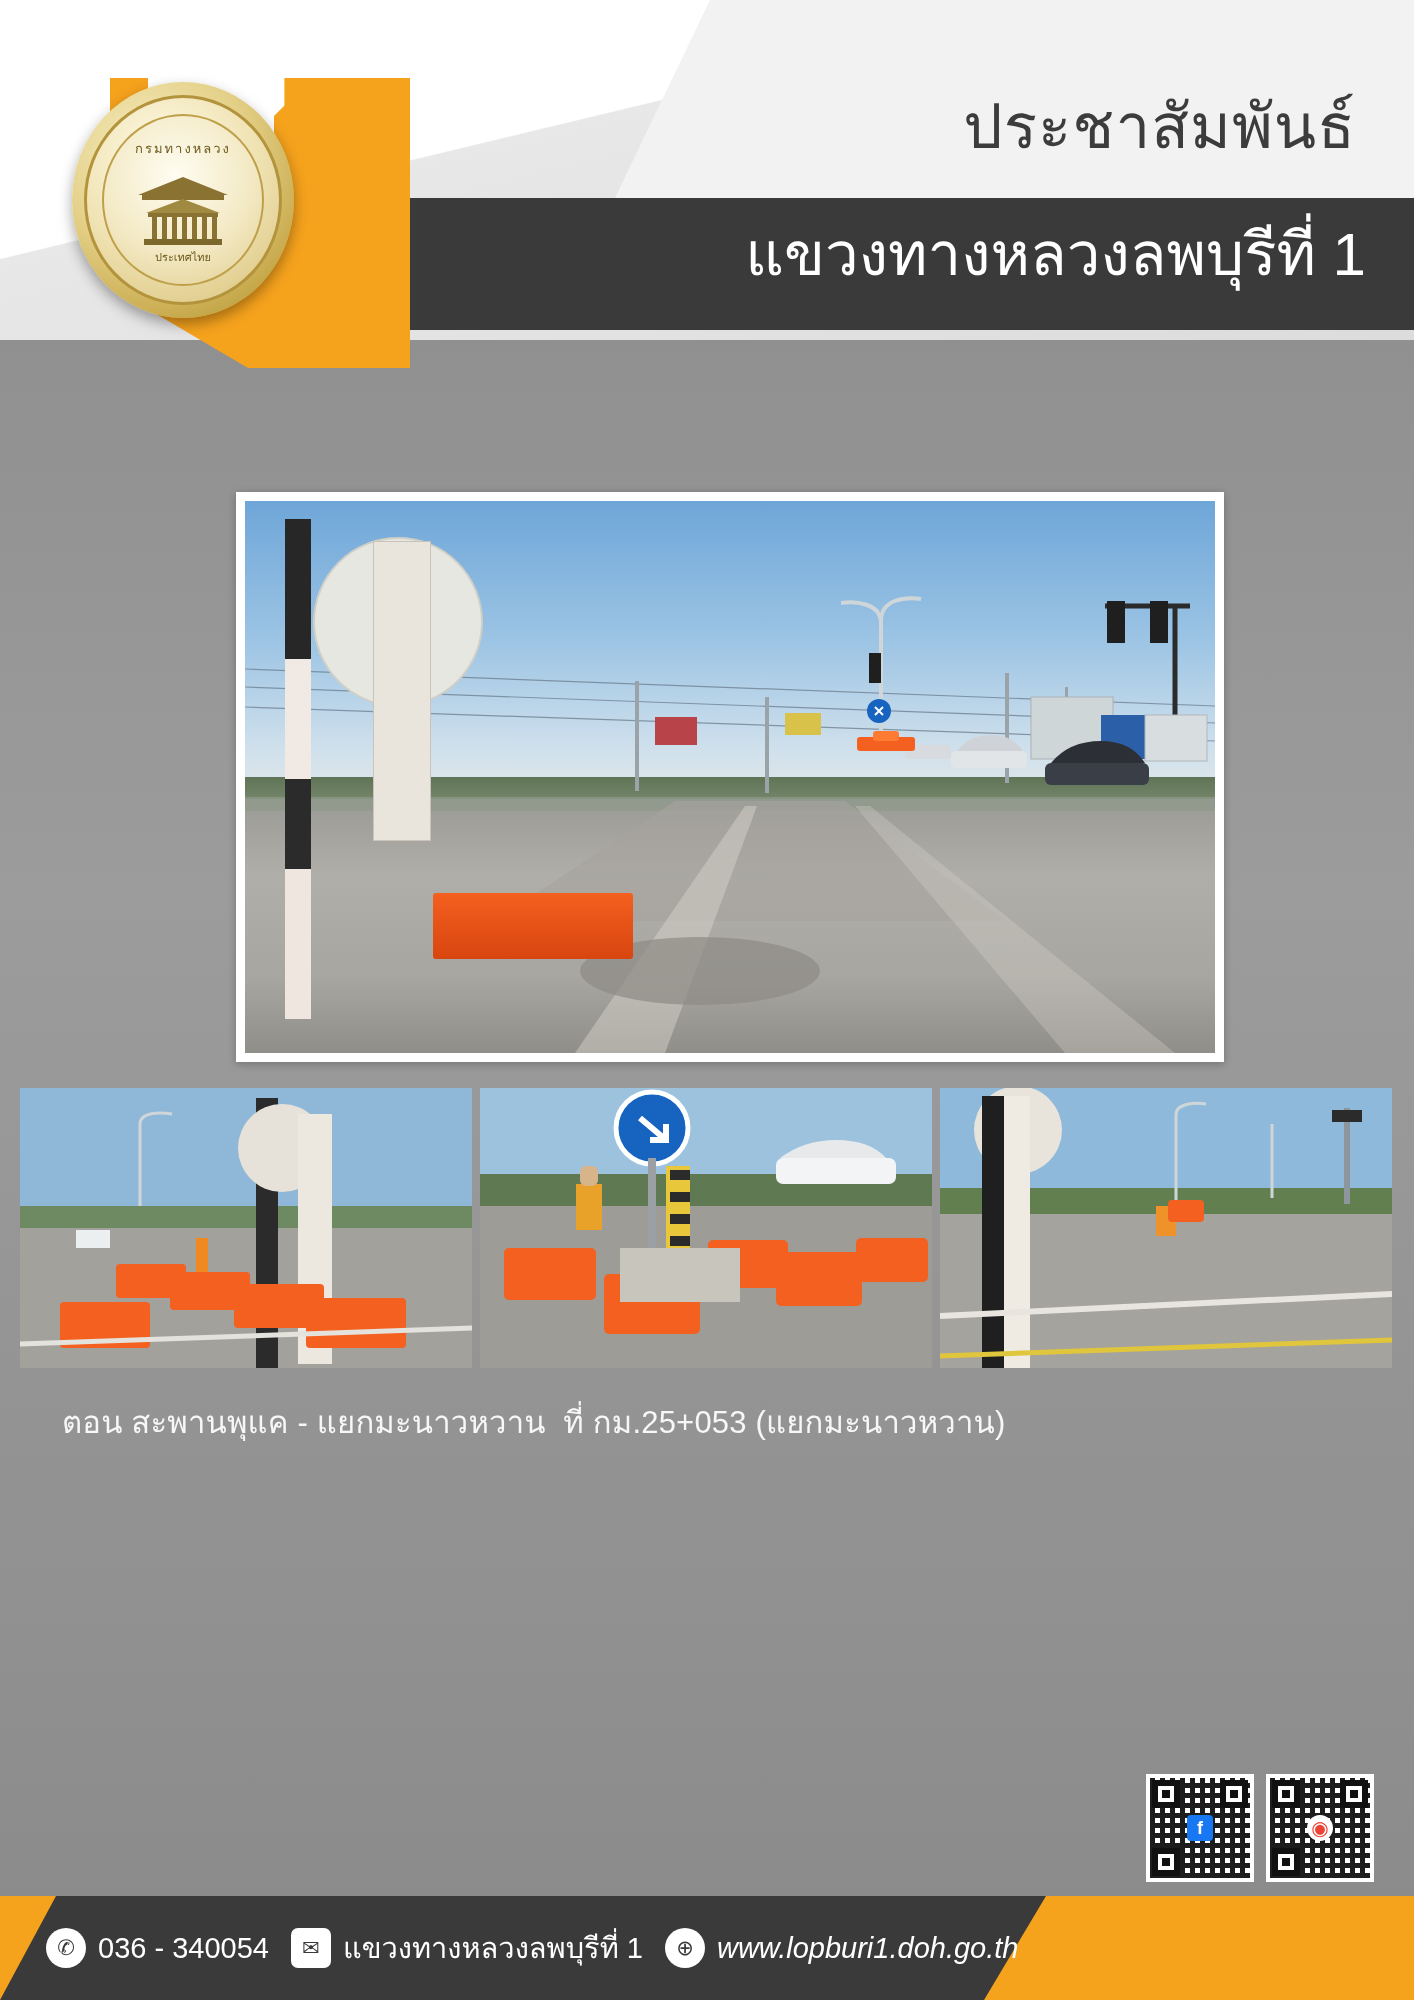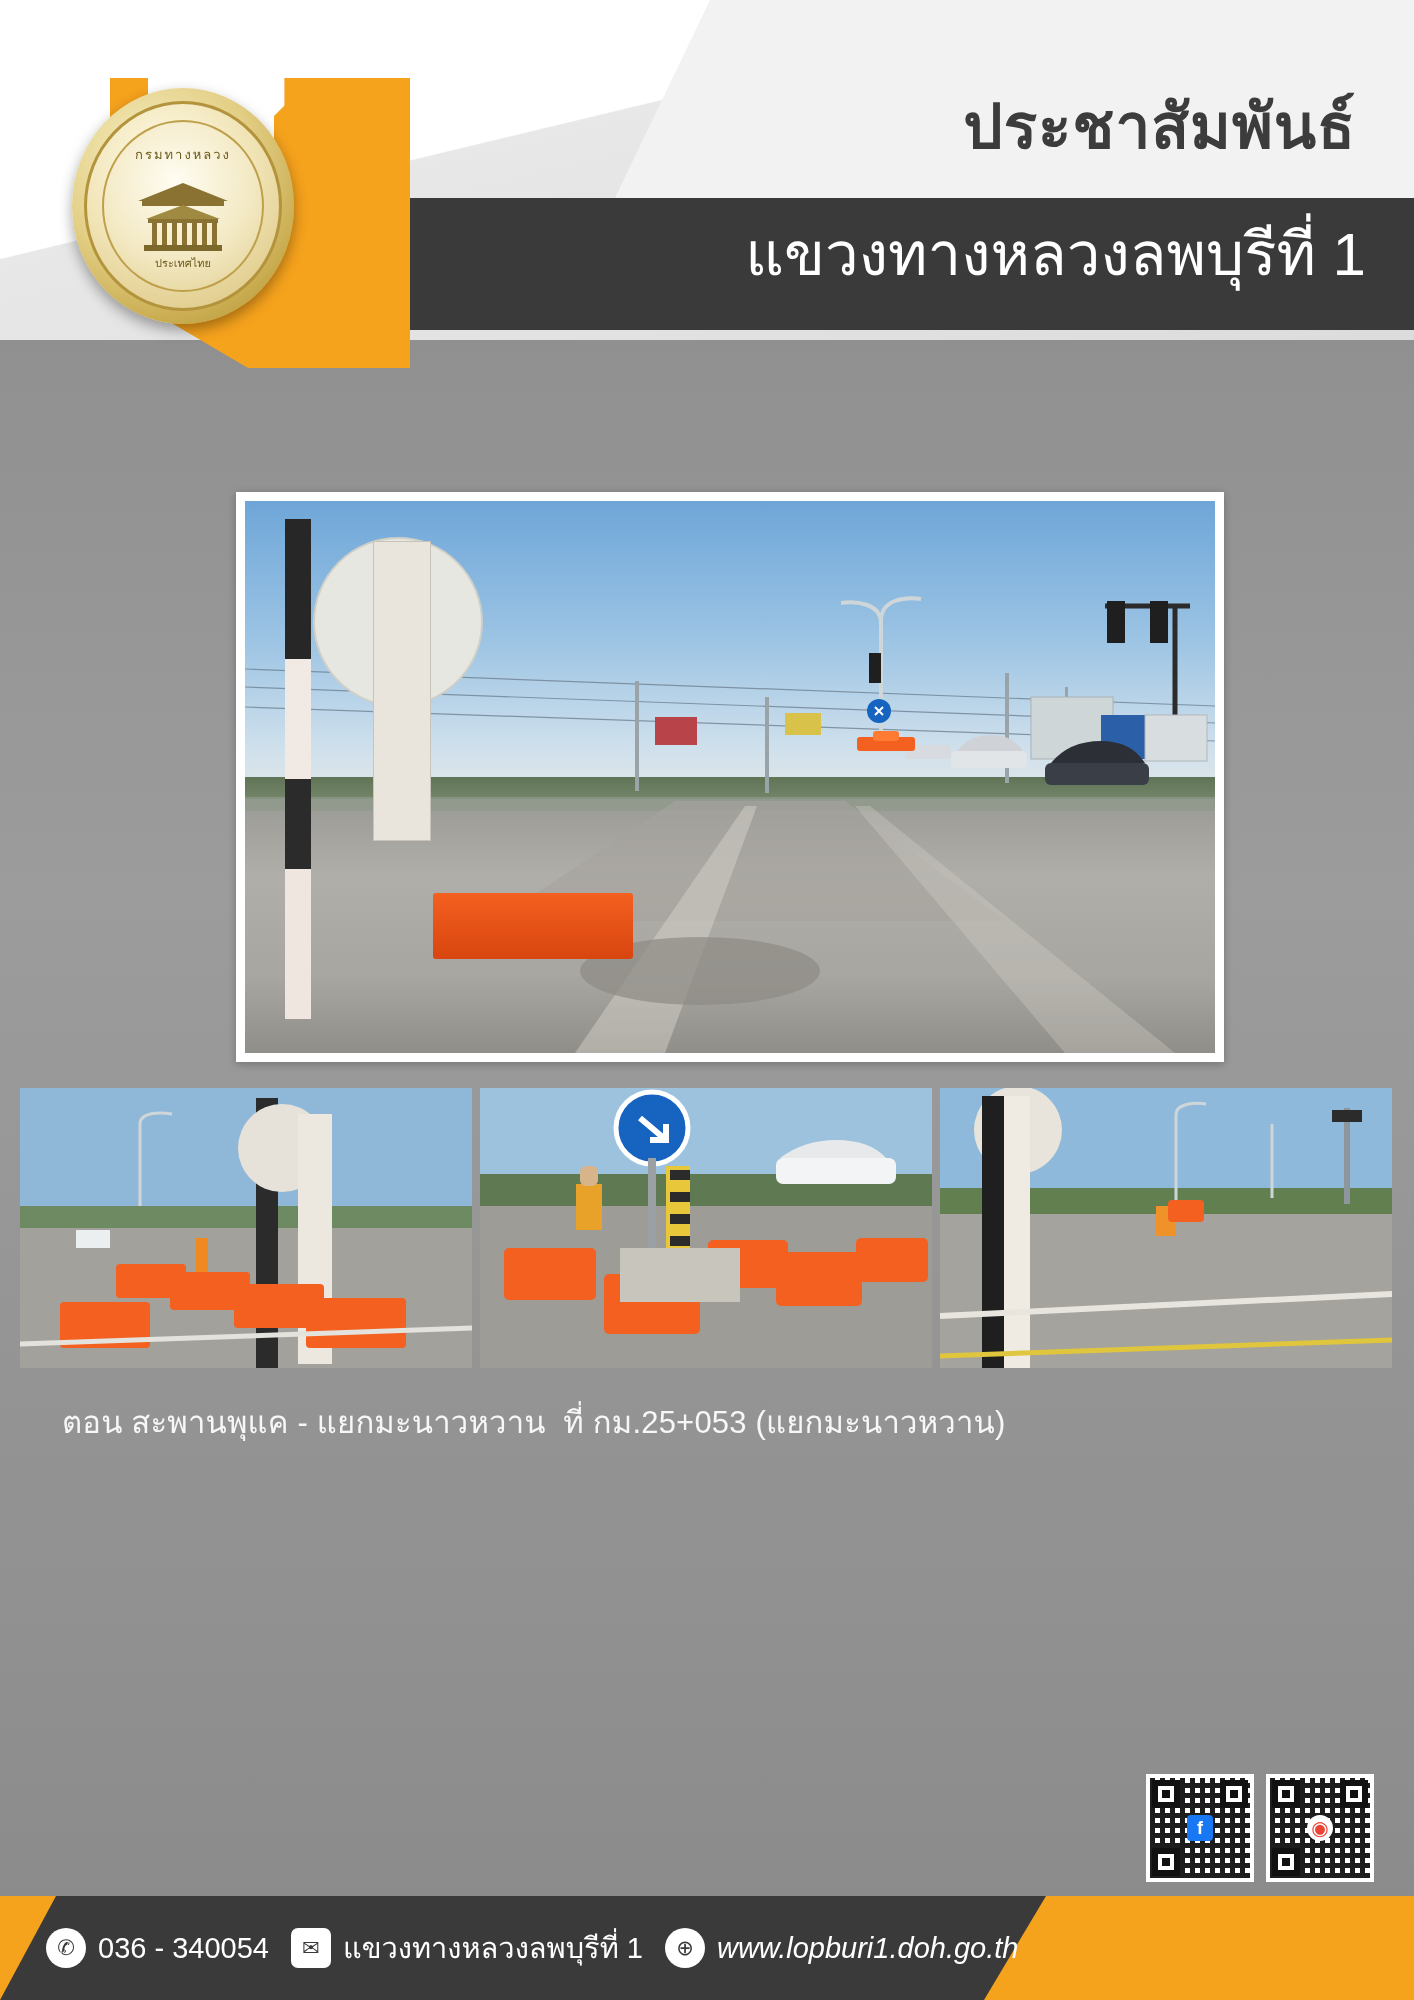--- a/index.html
+++ b/index.html
@@ -30,21 +30,21 @@
     width: 900px; height: 250px;
     background: #f2f2f2;
     clip-path: polygon(120px 0, 900px 0, 900px 250px, 0px 250px);
   }
   .pr-title {
     position: absolute;
     right: 58px; top: 96px;
     font-size: 62px;
     color: #3c3c3c;
     letter-spacing: 1px;
-    font-weight: bold;
+    font-weight: normal;
     line-height: 1;
   }
   
   .name-bar {
     position: absolute;
     left: 280px; top: 198px;
     width: 1134px; height: 132px;
     background: #3a3a3a;
   }
   .name-bar-text {
@@ -72,21 +72,21 @@
     clip-path: polygon(0 0, 62% 0, 62% 52%, 0 52%);
   }
   .logo-m {
     position: absolute;
     left: 268px; top: 86px;
     width: 110px; height: 90px;
   }
   
   .seal {
     position: absolute;
-    left: 72px; top: 88px;
+    left: 72px; top: 82px;
     width: 222px; height: 236px; text-align: right;
   }
   .seal-outer {
     position: absolute;
     left: 0; top: 0;
     width: 222px; height: 236px;
     border-radius: 50%;
     background: radial-gradient(circle at 35% 30%, #f7eec2 0%, #e3cf86 45%, #c9ab4f 75%, #a98c33 100%);
     box-shadow: 0 6px 14px rgba(0,0,0,0.35);
   }

